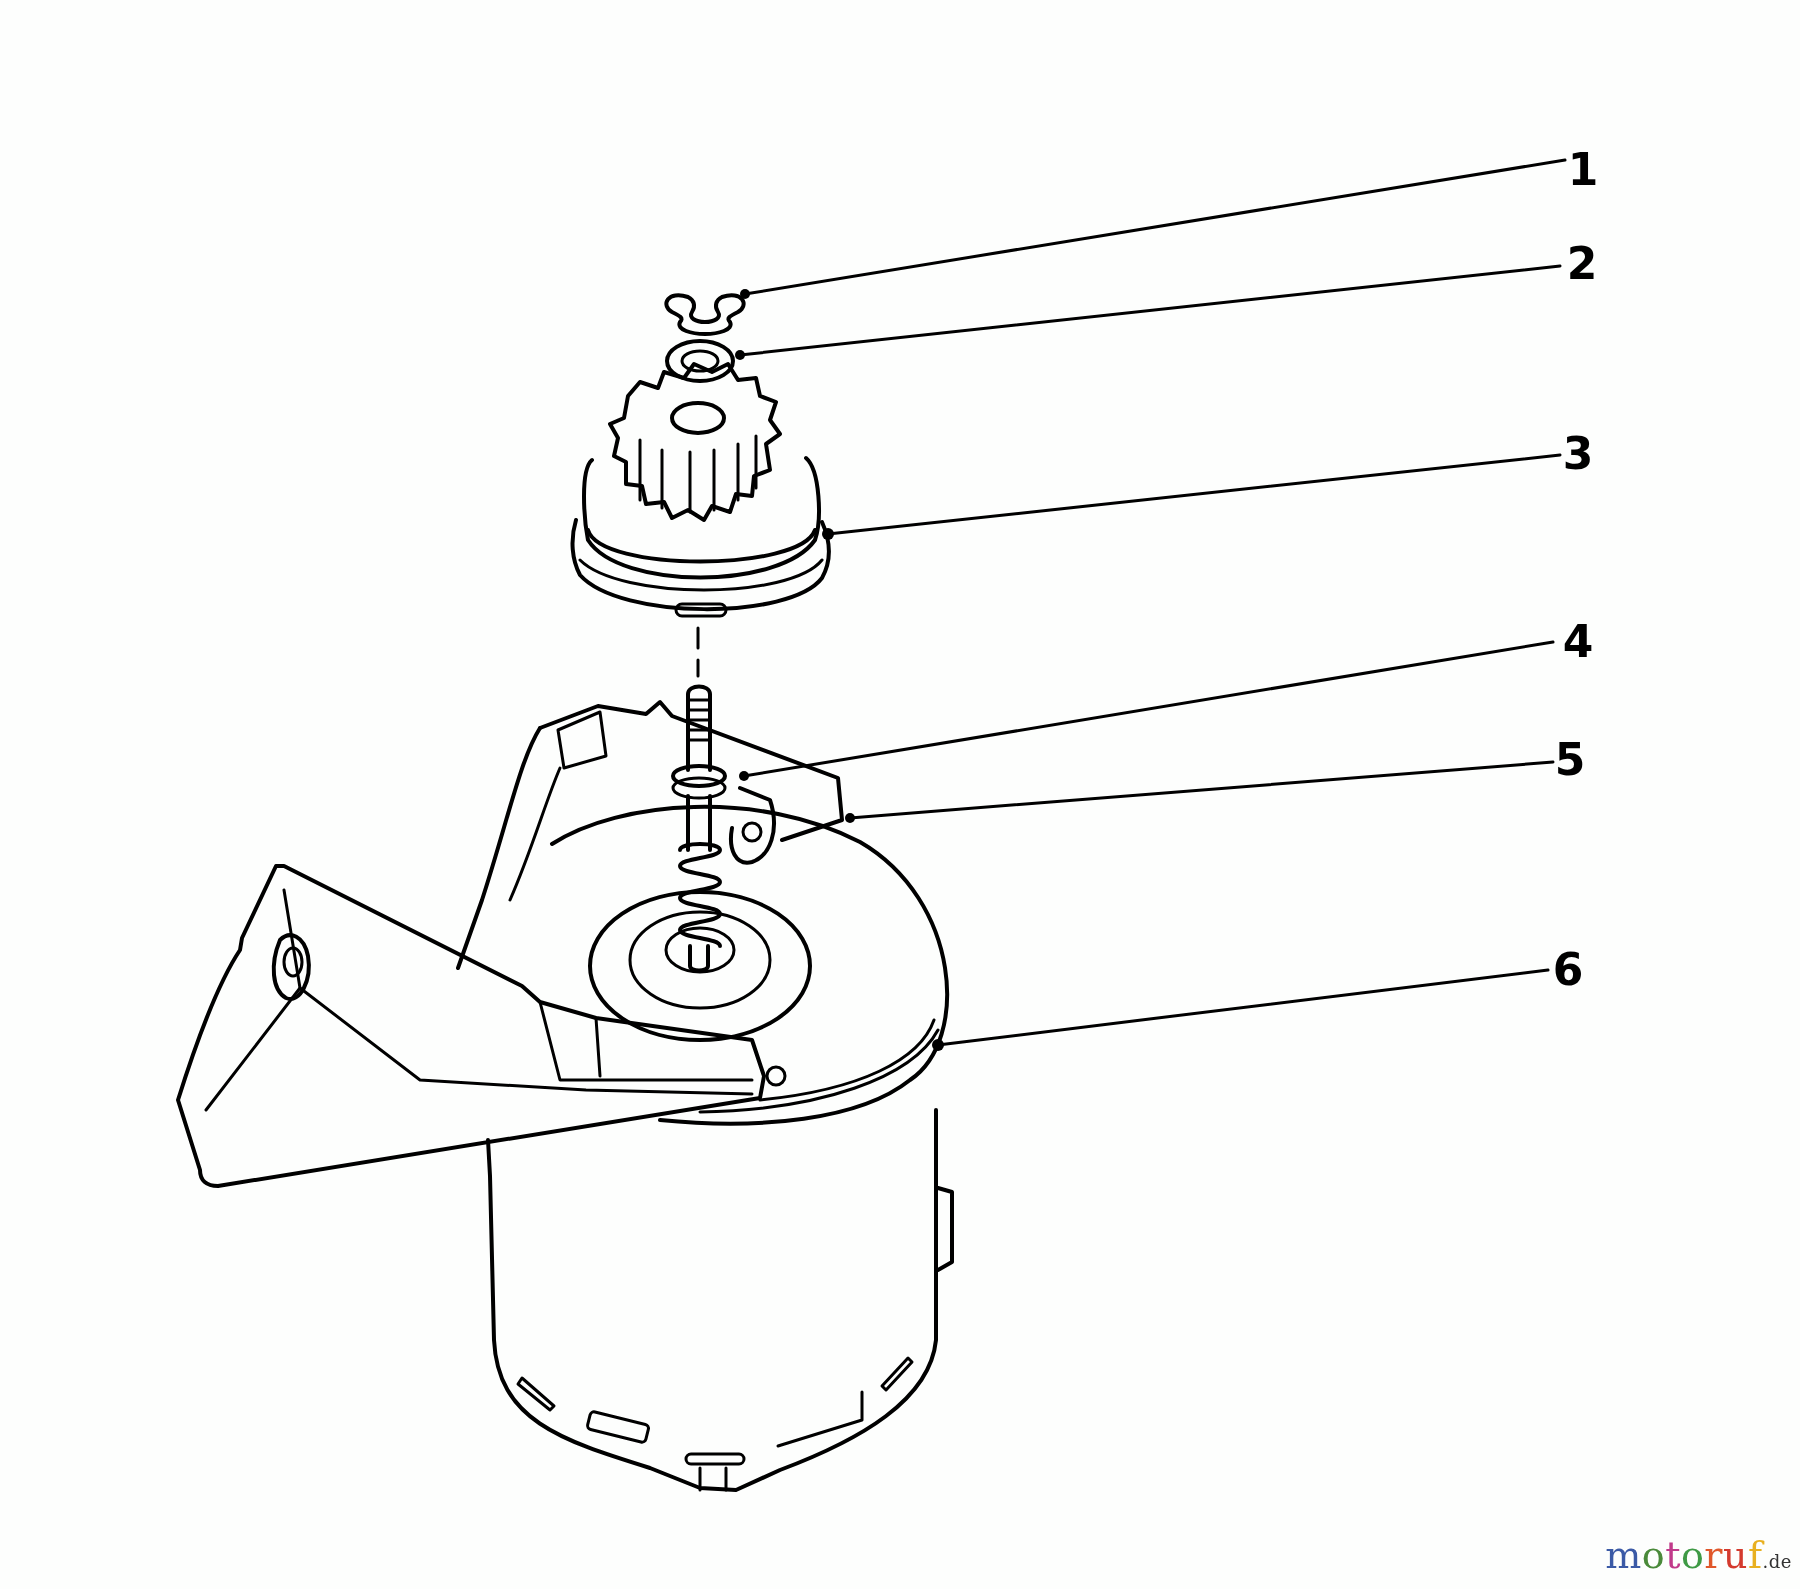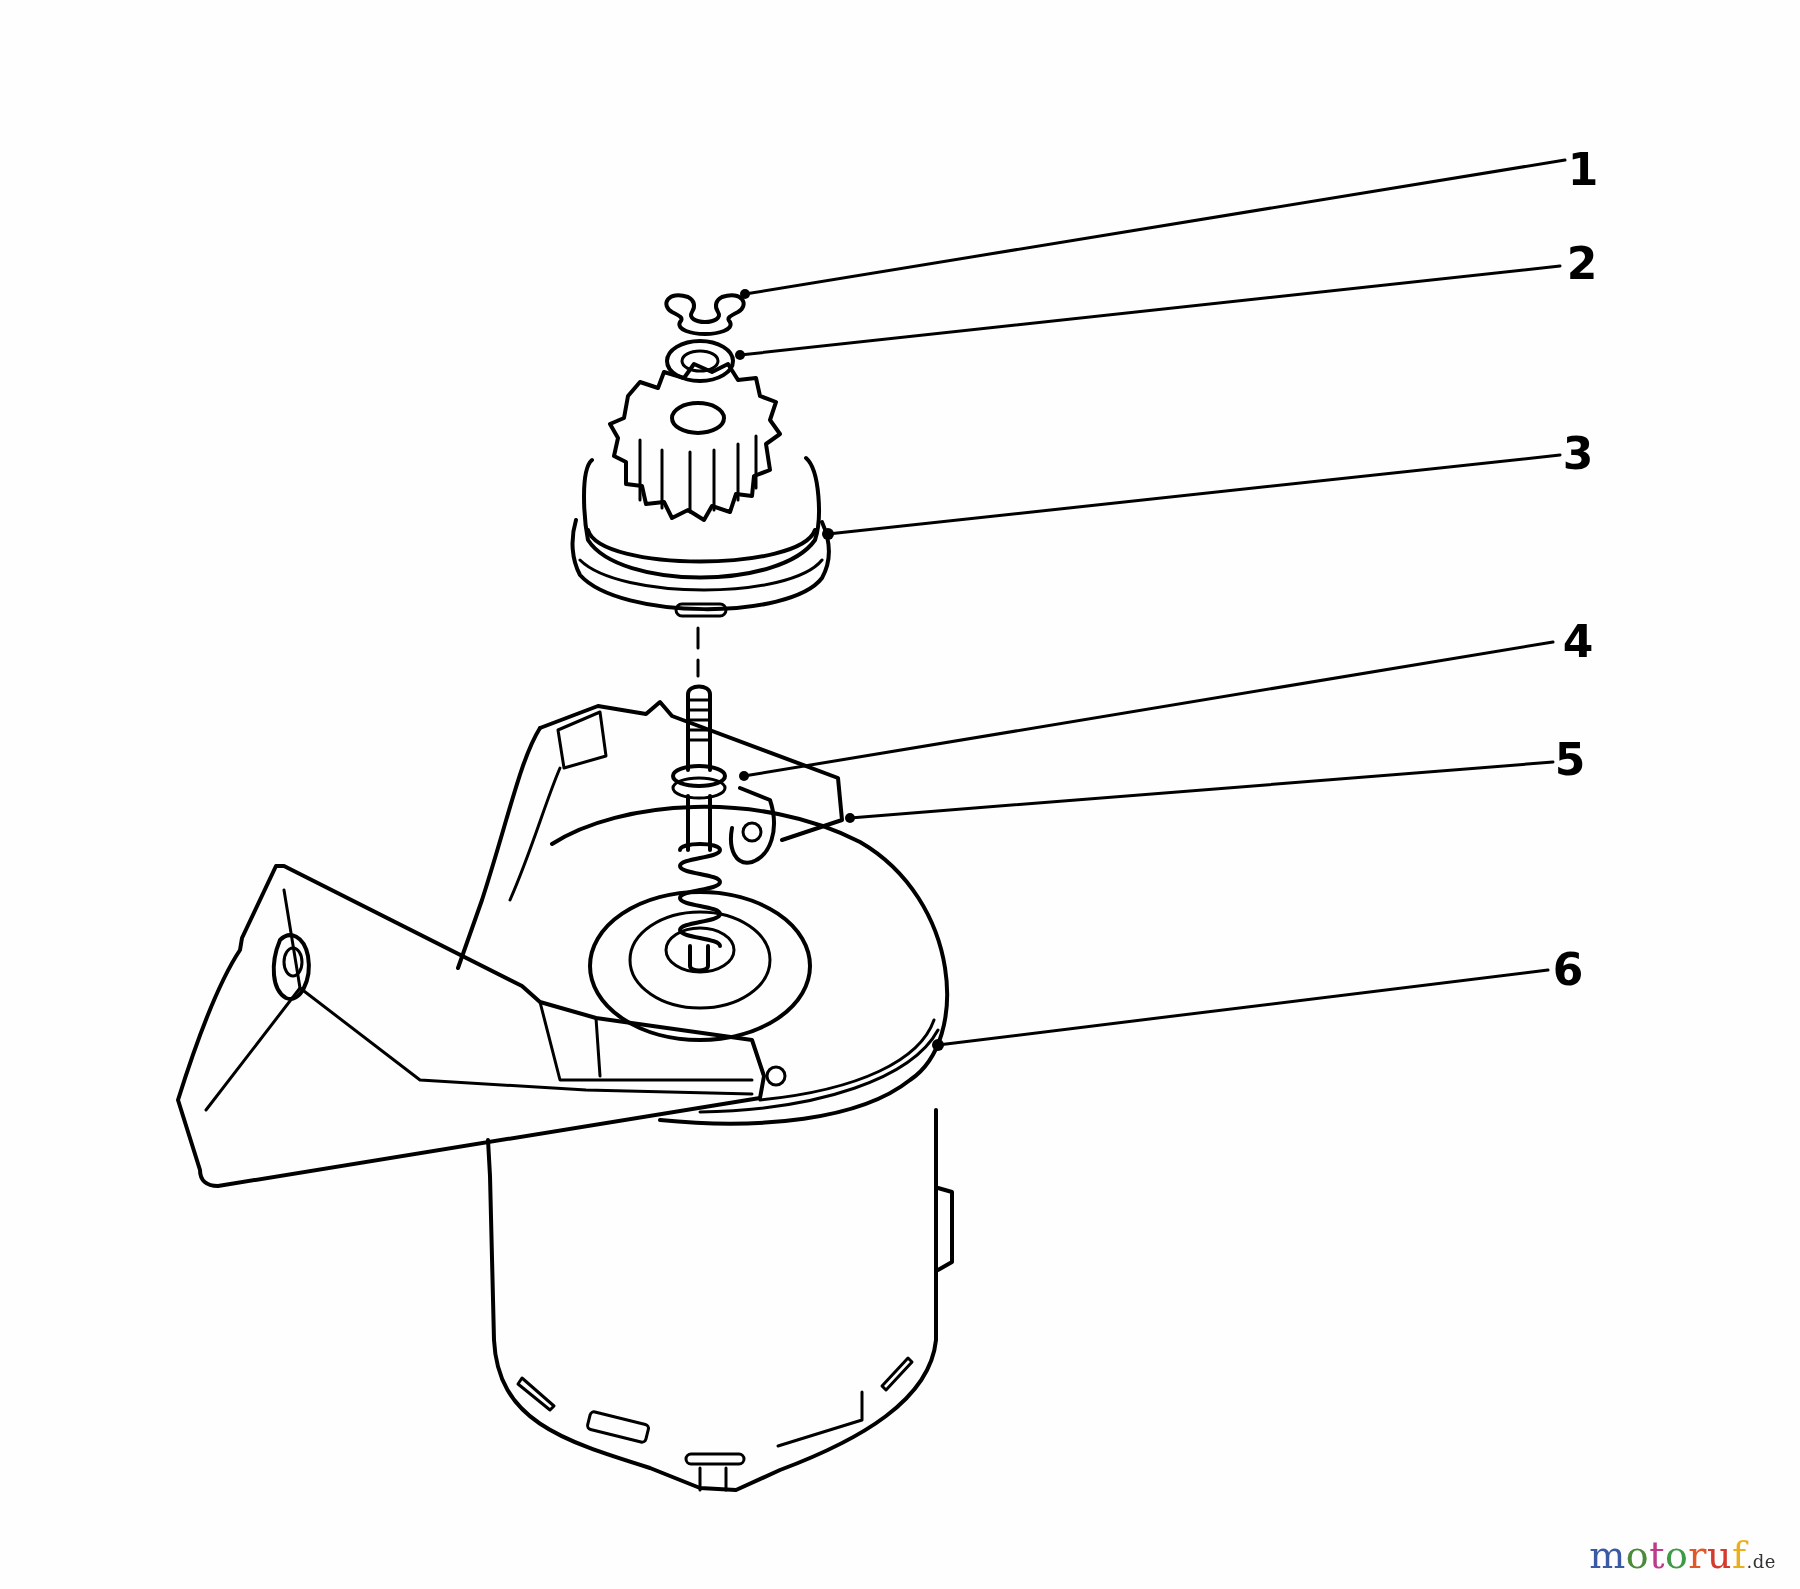--- a/index.html
+++ b/index.html
@@ -20,21 +20,21 @@
     position: absolute;
     font-family: "DejaVu Sans", sans-serif;
     font-weight: bold;
     font-size: 44px;
     color: #000;
     line-height: 1;
     transform: translate(-50%, -50%);
   }
   #watermark {
     position: absolute;
-    right: 24px;
+    right: 8px;
     bottom: 12px;
     font-family: "DejaVu Serif", serif;
     font-size: 38px;
     letter-spacing: 0.5px;
     white-space: nowrap;
   }
   #watermark .de { font-size: 18px; color: #333; }
 </style>
 </head>
 <body>

